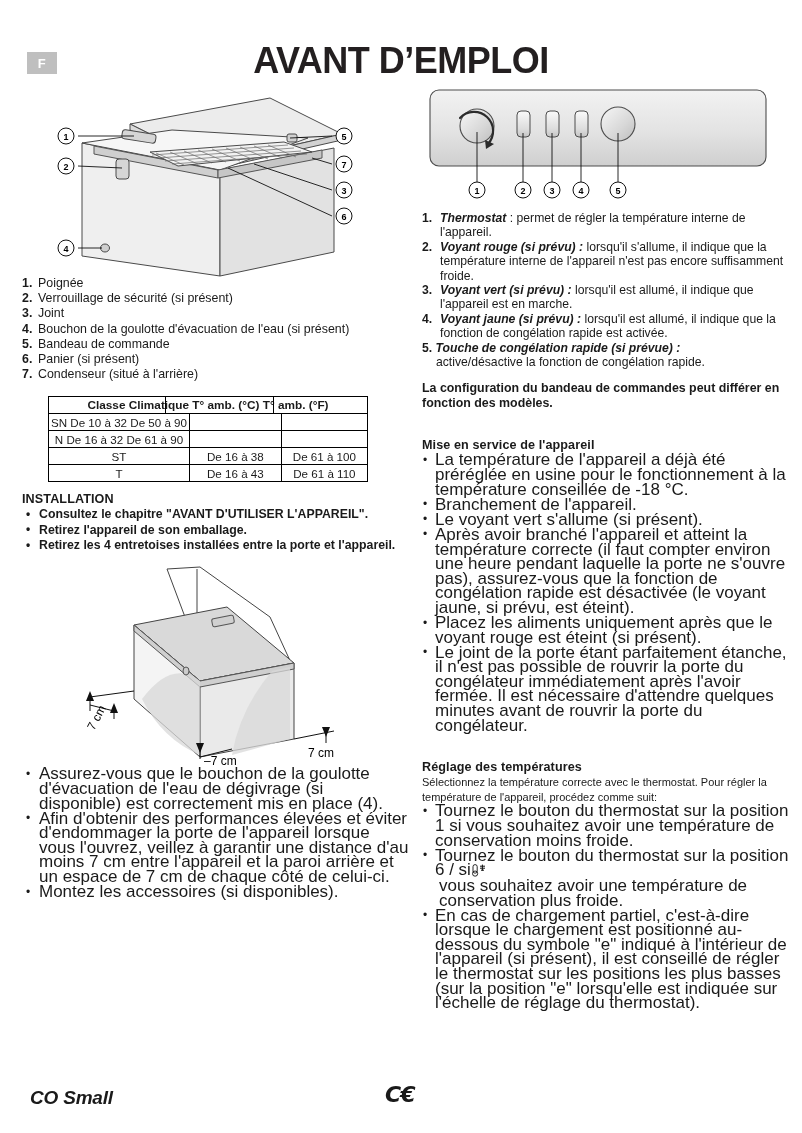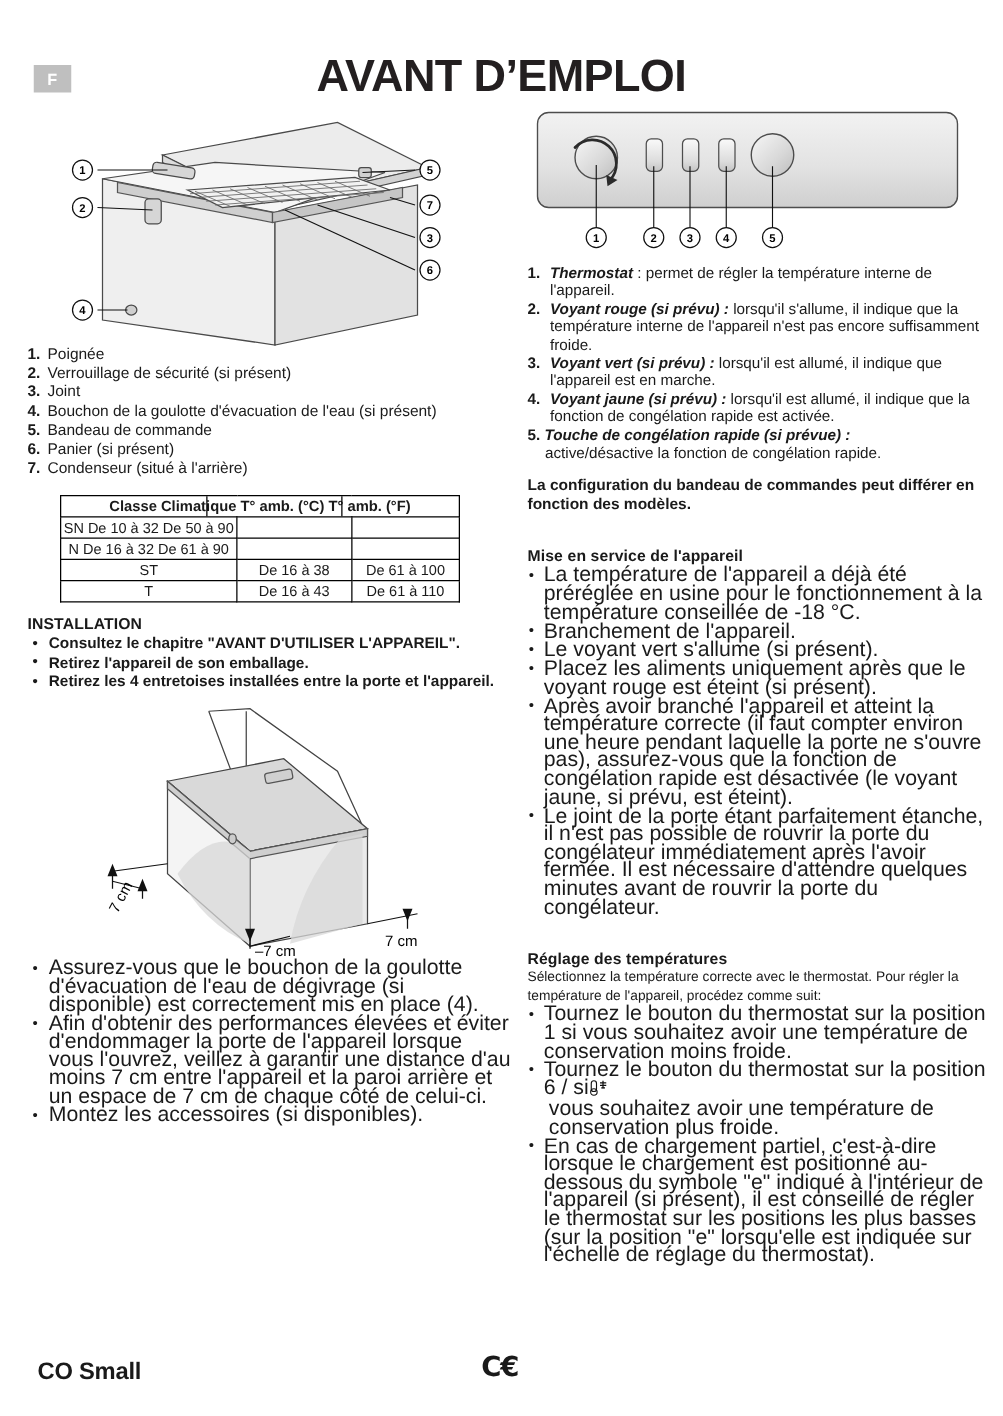--- a/index.html
+++ b/index.html
@@ -94,21 +94,21 @@
     font-size:12px;
   }
   .bullets.bold li { font-weight:bold; font-size:12.3px; line-height:15px; }
   .bullets.tight li { padding-left:13px; }
   .bullets.tight li:before { left:1px; }
 
   .para { font-size:11px; line-height:14.6px; margin:0; }
   .bold-note { font-weight:bold; font-size:12.4px; line-height:15px; margin-top:12px; }
 
   
-  .footer { position:absolute; left:0; right:1px; bottom:18px; height:40px; }
+  .footer { position:absolute; left:0; right:1px; bottom:18px; height:40px;font-style:italic; }
   .footer .model {
     position:absolute; left:30px; bottom:6px;
     font-size:19px; font-weight:bold; letter-spacing:-0.2px;
   }
   .footer .ce {
     position:absolute; left:385px; bottom:8px;
     font-size:22px; font-weight:bold;
     font-family:"DejaVu Sans", sans-serif;
     letter-spacing:-1px;
   }
@@ -418,22 +418,22 @@
         </li>
       </ol>
 
       <p class="bold-note">La configuration du bandeau de commandes peut différer en fonction des modèles.</p>
 
       <h3 class="sec sp">Mise en service de l'appareil</h3>
       <ul class="bullets tight">
         <li>La température de l'appareil a déjà été préréglée en usine pour le fonctionnement à la température conseillée de -18 °C.</li>
         <li>Branchement de l'appareil.</li>
         <li>Le voyant vert s'allume (si présent).</li>
+        <li>Après avoir branché l'appareil et atteint la température correcte (il faut compter environ une heure pendant laquelle la porte ne s'ouvre pas), assurez-vous que la fonction de congélation rapide est désactivée (le voyant jaune, si prévu, est éteint).</li>
         <li>Placez les aliments uniquement après que le voyant rouge est éteint (si présent).</li>
-        <li>Après avoir branché l'appareil et atteint la température correcte (il faut compter environ une heure pendant laquelle la porte ne s'ouvre pas), assurez-vous que la fonction de congélation rapide est désactivée (le voyant jaune, si prévu, est éteint).</li>
         <li>Le joint de la porte étant parfaitement étanche, il n'est pas possible de rouvrir la porte du congélateur immédiatement après l'avoir fermée. Il est nécessaire d'attendre quelques minutes avant de rouvrir la porte du congélateur.</li>
       </ul>
 
       <h3 class="sec sp">Réglage des températures</h3>
       <p class="para">Sélectionnez la température correcte avec le thermostat. Pour régler la température de l'appareil, procédez comme suit:</p>
       <ul class="bullets tight" style="margin-top:0;">
         <li>Tournez le bouton du thermostat sur la position 1 si vous souhaitez avoir une température de conservation moins froide.</li>
         <li>
           <span>Tournez le bouton du thermostat sur la position 6 / si</span><span class="inline-sym" style="display:inline-block;vertical-align:-2px;">
             <svg width="15" height="13" viewBox="0 0 15 13" style="display:inline-block;">

